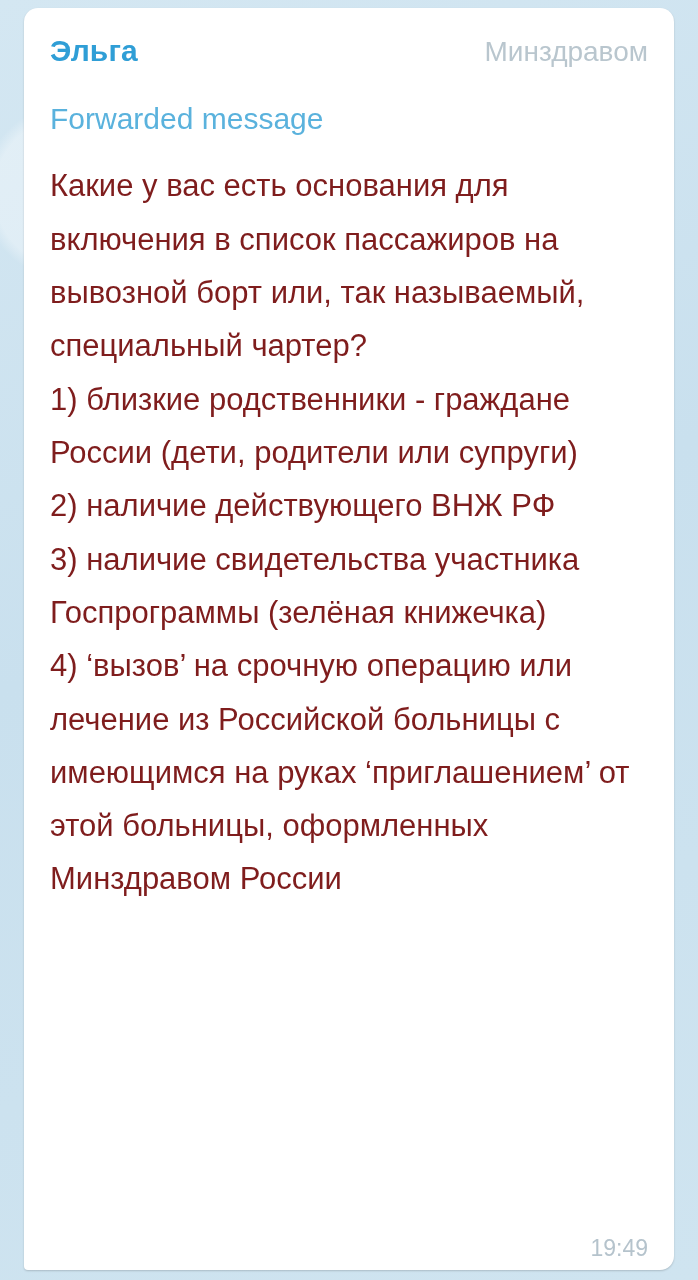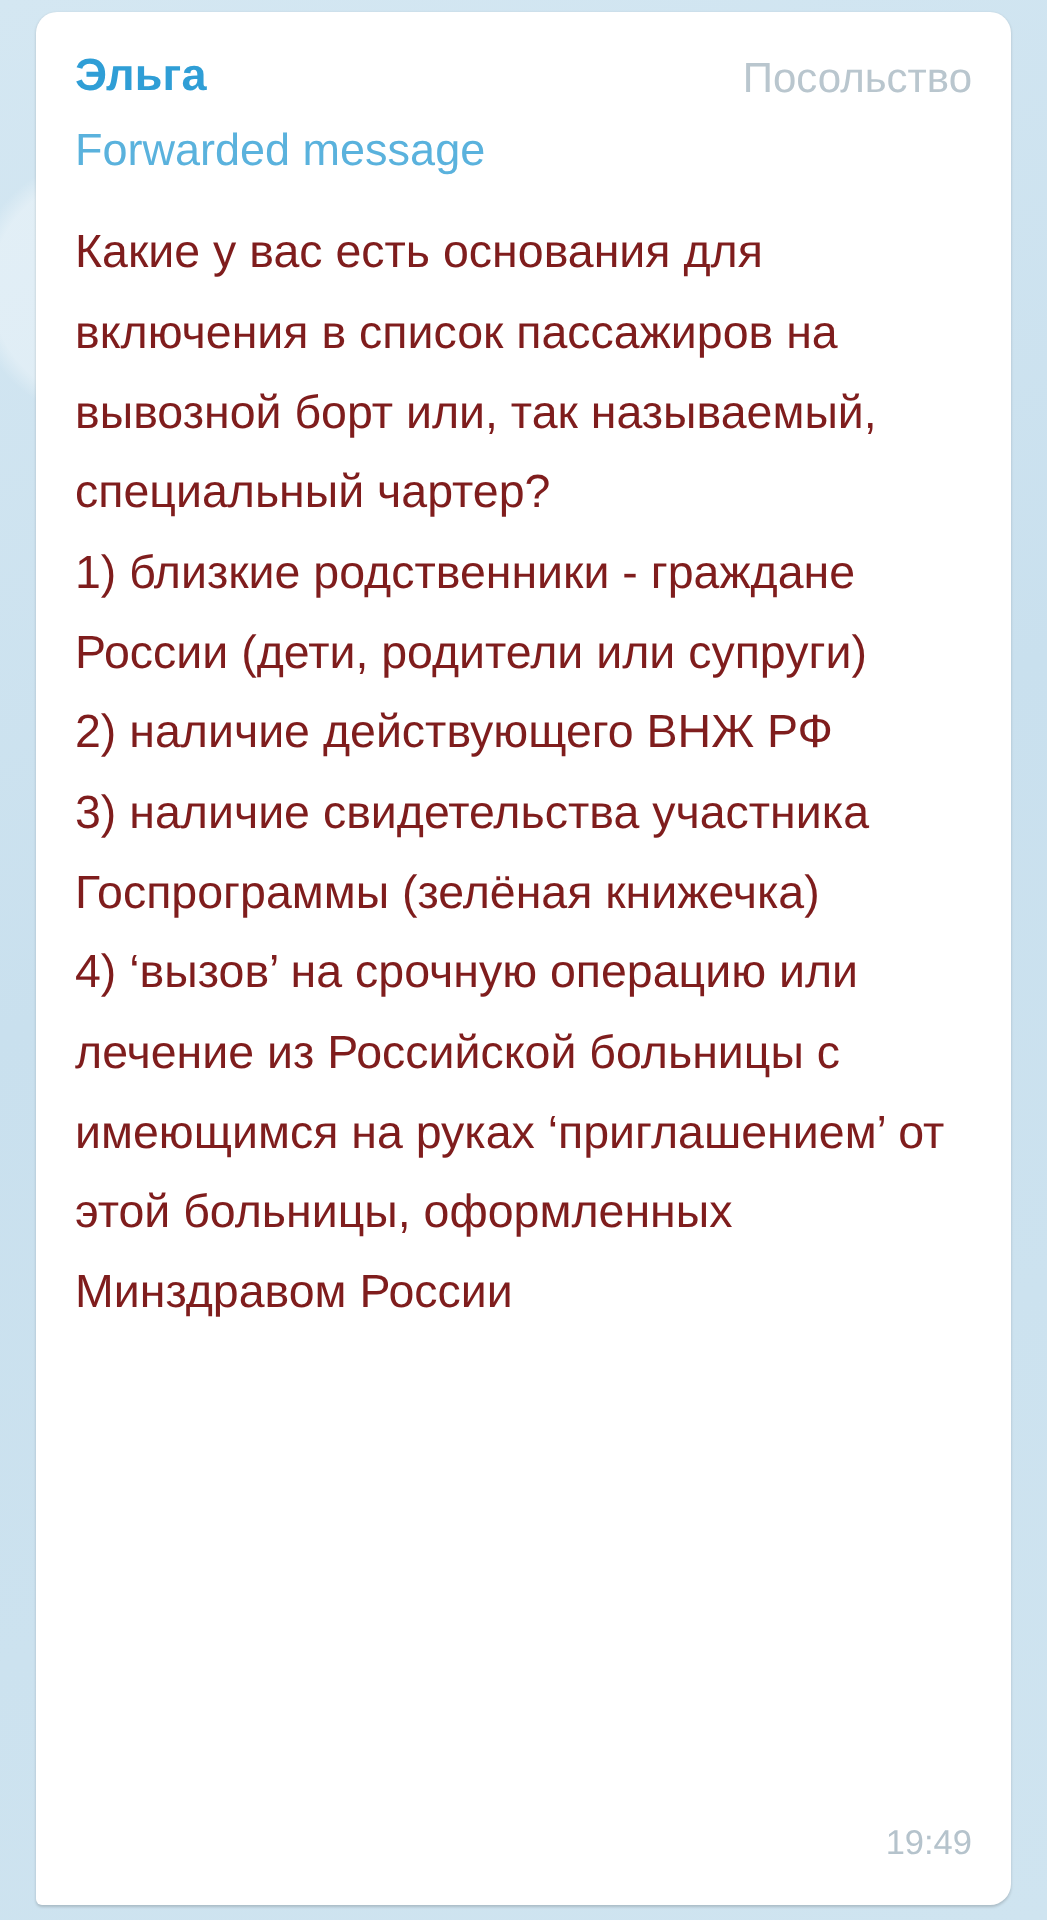--- a/index.html
+++ b/index.html
@@ -56,21 +56,21 @@
   .channel-name {
     position: absolute;
     right: 0;
     top: 2px;
     font-size: 28px;
     color: #b9c6ce;
     font-weight: 400;
   }
 
   .forward-block {
-    margin-top: 2px;
+    margin-top: 20px;
     line-height: 1.38;
   }
 
   .forward-label {
     font-size: 30px;
     color: #5ab2dd;
     font-weight: 400;
     display: block;
   }
 
@@ -91,35 +91,35 @@
     font-size: 31px;
     line-height: 1.72;
     color: #7f1d1d;
     white-space: pre-wrap;
     word-wrap: break-word;
   }
 
   .timestamp {
     position: absolute;
     right: 26px;
-    bottom: 28px;
+    bottom: 8px;
     font-size: 23px;
     color: #b5c3cc;
   }
 </style>
 </head>
 <body>
 
 <div class="chat-backdrop"></div>
 
 <div class="message-bubble">
 
   <div class="bubble-header">
     <span class="sender-name">Эльга</span>
-    <span class="channel-name">Посольство</span>
+    <span class="channel-name">Минздравом</span>
   </div>
 
   <div class="forward-block">
     <span class="forward-label">Forwarded message</span>
   </div>
 
   <div class="message-text">Какие у вас есть основания для включения в список пассажиров на вывозной борт или, так называемый, специальный чартер?
 1) близкие родственники - граждане России (дети, родители или супруги)
 2) наличие действующего ВНЖ РФ
 3) наличие свидетельства участника Госпрограммы (зелёная книжечка)

